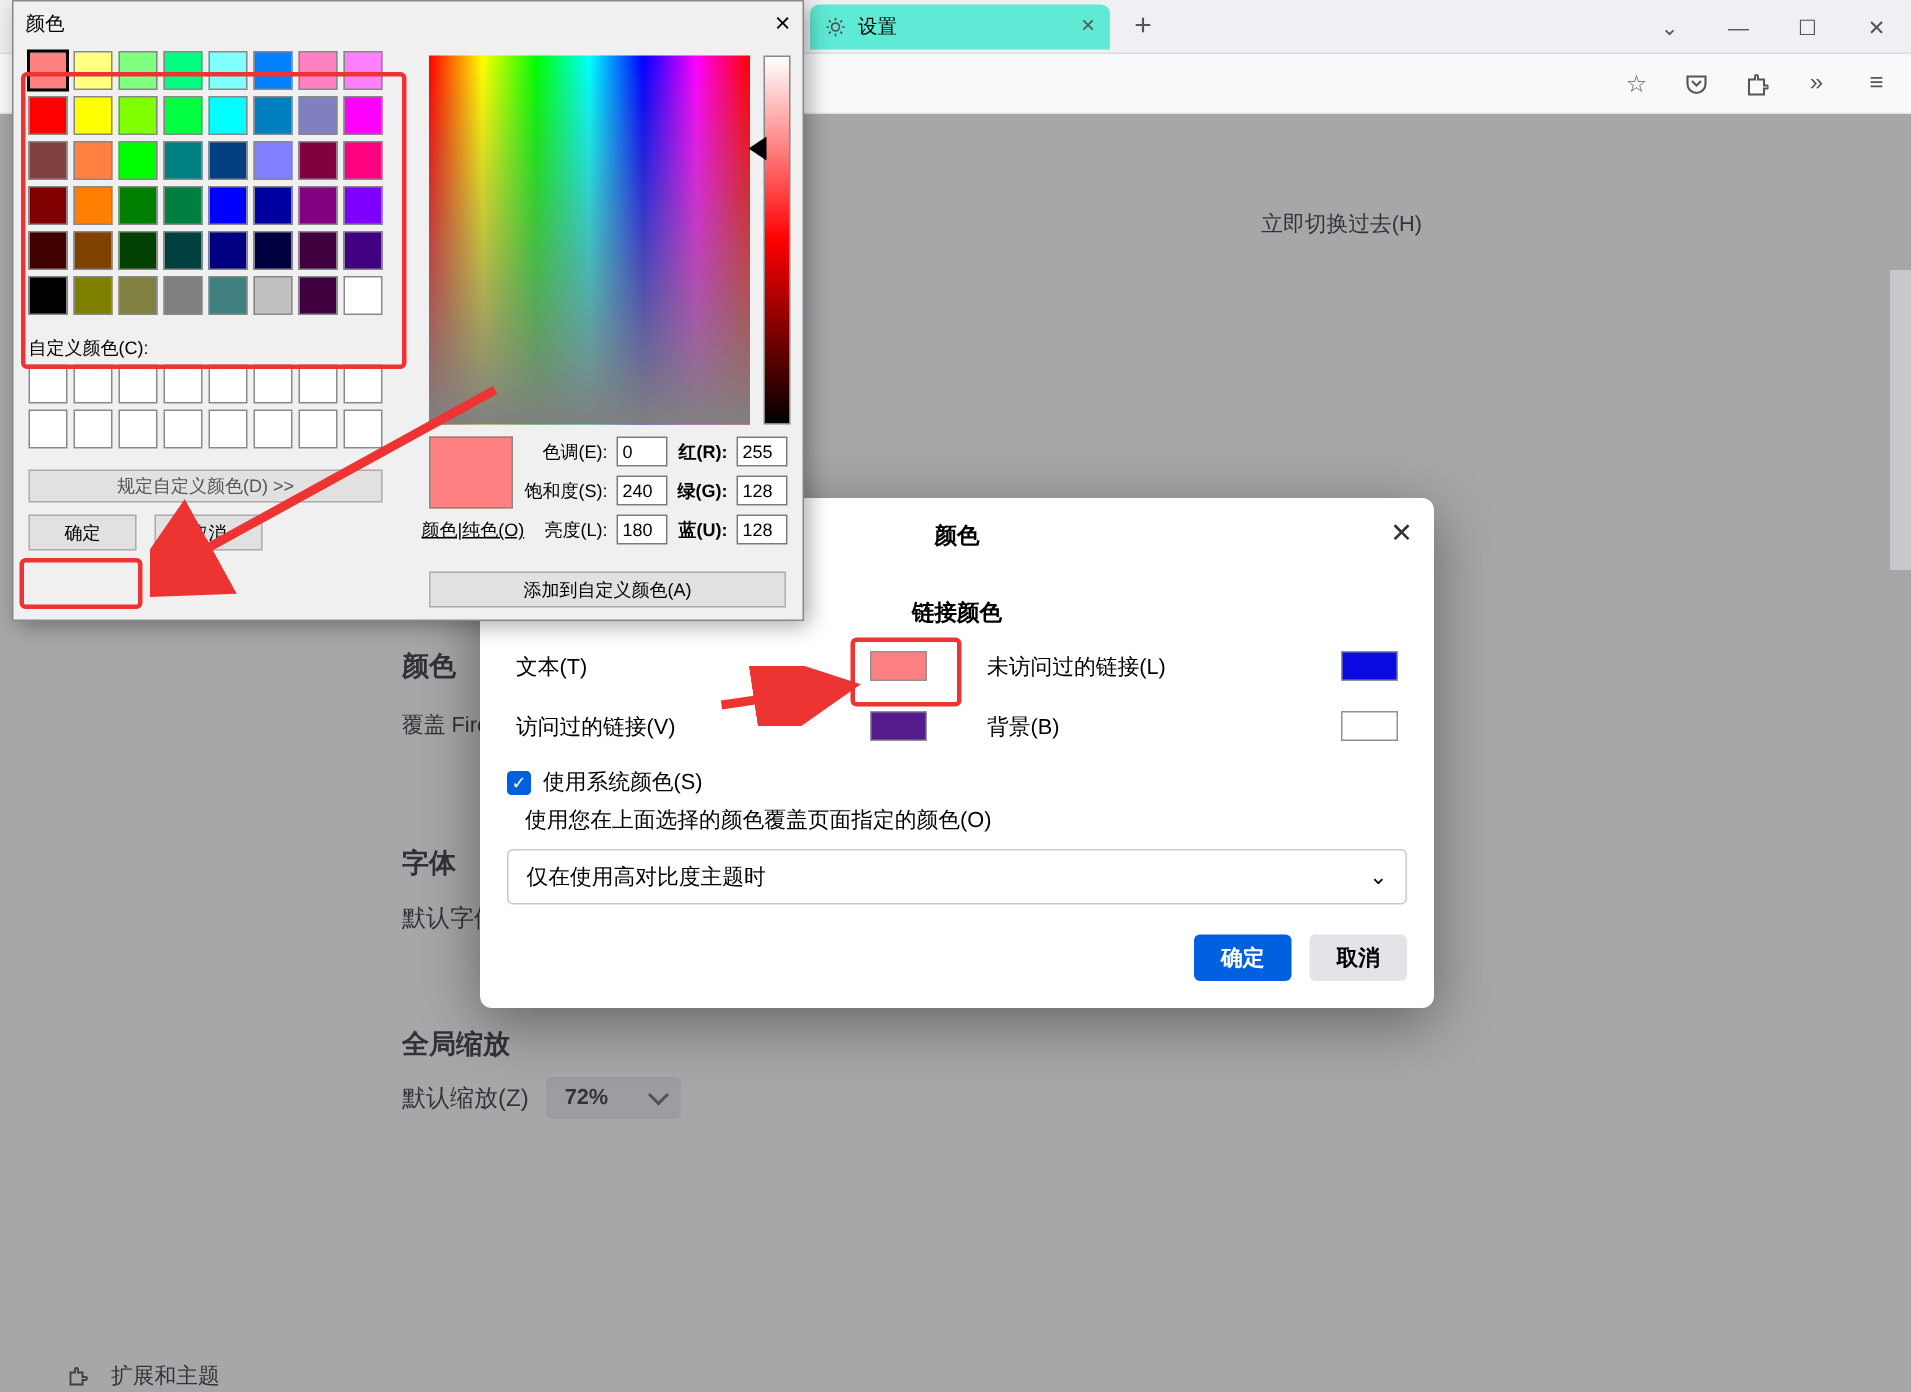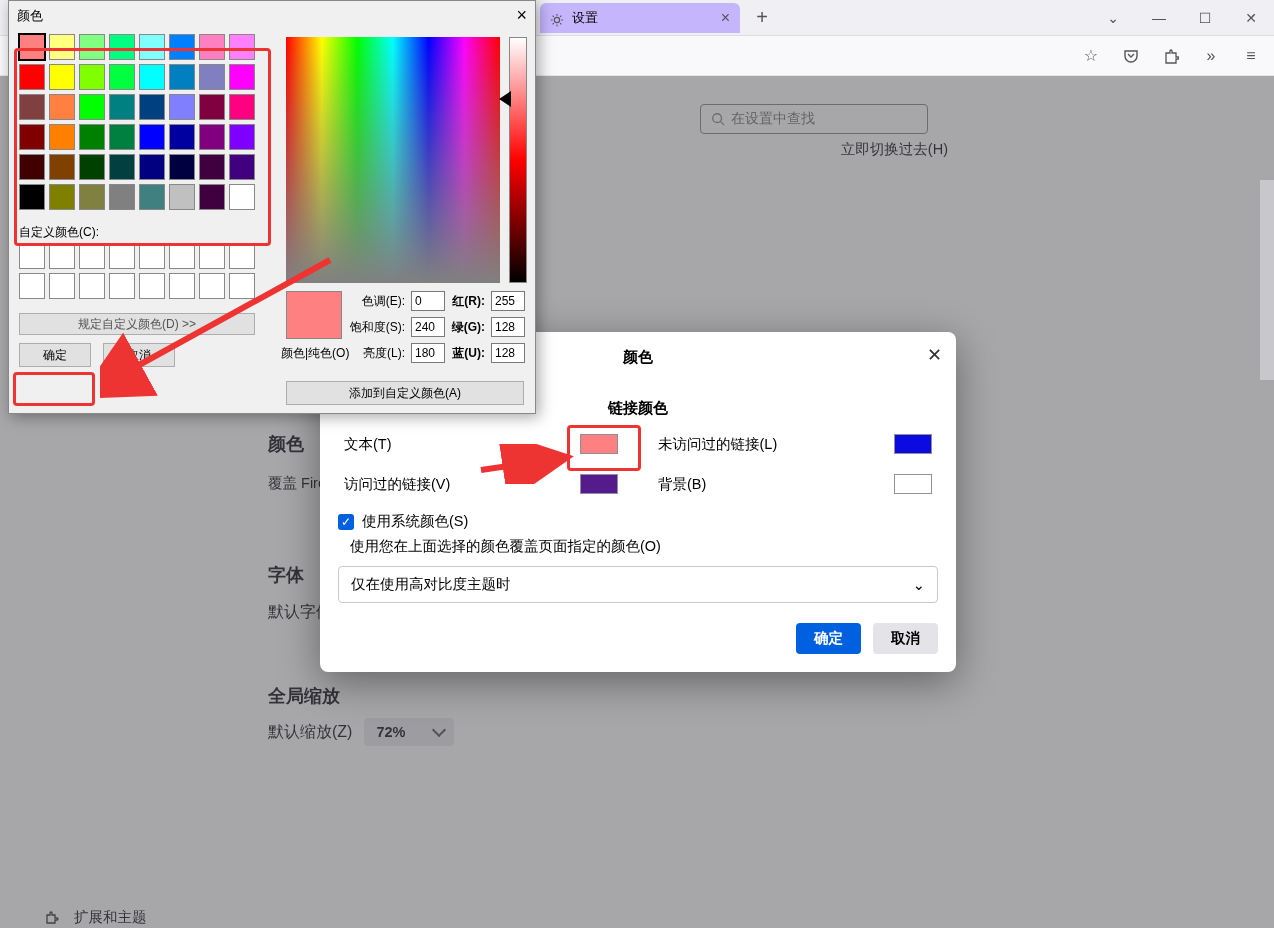--- a/index.html
+++ b/index.html
@@ -1,21 +1,21 @@
 <!DOCTYPE html>
 <html><head>
 <meta charset="utf-8">
 <style>
 * { box-sizing: border-box; margin: 0; padding: 0; font-family: "Microsoft YaHei", "Segoe UI", sans-serif; }
 body { width: 1274px; height: 928px; overflow: hidden; background: #f0f0f0; position: relative; }
 
 
 .browser { position: absolute; inset: 0; background: #f0f0f4; }
 .tabbar { height: 36px; display: flex; align-items: center; padding-left: 540px; background: #f0f0f4; border-bottom: 1px solid #ddd; }
-.tab { display: flex; align-items: flex-end; gap: 8px; padding: 6px 10px; background: #c4b5fd; border-radius: 6px 6px 0 0; font-size: 13px; width: 200px; }
+.tab { display: flex; align-items: center; gap: 8px; padding: 6px 10px; background: #5eead4; border-radius: 6px 6px 0 0; font-size: 13px; width: 200px; }
 .tab .gear { width: 14px; height: 14px; }
 .tab .close { margin-left: auto; font-size: 16px; color: #555; }
 .newtab { margin-left: 8px; font-size: 20px; color: #555; width: 28px; text-align: center; }
 .window-controls { margin-left: auto; display: flex; gap: 0; }
 .window-controls span { width: 46px; height: 36px; display: flex; align-items: center; justify-content: center; color: #555; font-size: 14px; }
 .addrbar { height: 40px; display: flex; align-items: center; justify-content: flex-end; gap: 22px; padding: 0 14px; background: #f9f9fb; border-bottom: 1px solid #e5e5e5; }
 .icon-slot { width: 18px; height: 18px; display: inline-flex; align-items: center; justify-content: center; color: #555; }
 
 
 .page { position: absolute; top: 76px; left: 0; right: 0; bottom: 0; background: #fff; }
@@ -63,21 +63,21 @@
 .custom-grid .sw { border: 1px solid #888; background: #fff; }
 .wp-define { width: 236px; height: 22px; background: #e1e1e1; border: 1px solid #adadad; font-size: 12px; text-align: center; line-height: 20px; margin-bottom: 8px; color: #555; }
 .wp-btns { display: flex; gap: 12px; }
 .wp-btn { width: 72px; height: 24px; background: #e1e1e1; border: 1px solid #adadad; font-size: 12px; text-align: center; line-height: 22px; }
 .rainbow { position: absolute; left: 277px; top: 36px; width: 214px; height: 246px; background:
   linear-gradient(to top, #808080 0%, rgba(128,128,128,0) 100%),
   linear-gradient(to right, red, yellow, lime, cyan, blue, magenta, red); }
 .lum-strip { position: absolute; left: 500px; top: 36px; width: 18px; height: 246px; background: linear-gradient(to bottom, #fff, #ff8080, #ff0000, #800000, #000); border: 1px solid #888; }
 .lum-arrow { position: absolute; left: 490px; top: 90px; border-top: 8px solid transparent; border-bottom: 8px solid transparent; border-right: 12px solid #000; }
 .preview { position: absolute; left: 277px; top: 290px; width: 56px; height: 48px; background: #FF8080; border: 1px solid #888; }
-.preview-lab { position: absolute; left: 272px; top: 344px; font-size: 12px; }
+.preview-lab { position: absolute; left: 272px; top: 344px; font-size: 12px; text-decoration: underline; }
 .num-fields { position: absolute; left: 340px; top: 290px; font-size: 12px; }
 .num-row { display: flex; align-items: center; margin-bottom: 6px; gap: 6px; }
 .num-row .nl { width: 56px; text-align: right; }
 .num-row .nl2 { width: 34px; text-align: right; font-weight: bold; }
 .num-row input { width: 34px; height: 20px; border: 1px solid #7a7a7a; text-align: left; padding-left: 3px; font-size: 12px; }
 .wp-add { position: absolute; left: 277px; top: 380px; width: 238px; height: 24px; background: #e1e1e1; border: 1px solid #adadad; font-size: 12px; text-align: center; line-height: 22px; }
 
 
 .hl { position: absolute; border: 3px solid #e33; border-radius: 4px; pointer-events: none; z-index: 60; }
 .arrow { position: absolute; z-index: 55; pointer-events: none; }
@@ -115,27 +115,20 @@
         <svg viewBox="0 0 16 16" width="16" height="16">
           <path d="M3 5h4V3a1 1 0 0 1 2 0v2h4v4h2a1 1 0 0 1 0 2h-2v4H3z" fill="none" stroke="#555" stroke-width="1.3"></path>
         </svg>
       </span>
     <span class="icon-slot">»</span>
     <span class="icon-slot">≡</span>
   </div>
 </div>
 
 <div class="page">
-  <div class="searchbox" style="top:28px;">
-    <svg width="14" height="14" viewBox="0 0 16 16">
-        <circle cx="7" cy="7" r="5" fill="none" stroke="#888" stroke-width="1.5"></circle>
-        <line x1="11" y1="11" x2="15" y2="15" stroke="#888" stroke-width="1.5"></line>
-      </svg>
-    <span>在设置中查找</span>
-  </div>
 
   <div class="content">
     <div style="height:44px"></div>
     <div style="text-align:right;">
       <span class="row-text">立即切换过去(H)</span>
     </div>
     <div style="height:44px"></div>
     <div class="row-text">览图(K)</div>
     <div style="height:110px"></div>
     <div style="display:flex;align-items:center;gap:8px;margin-bottom:14px;">

